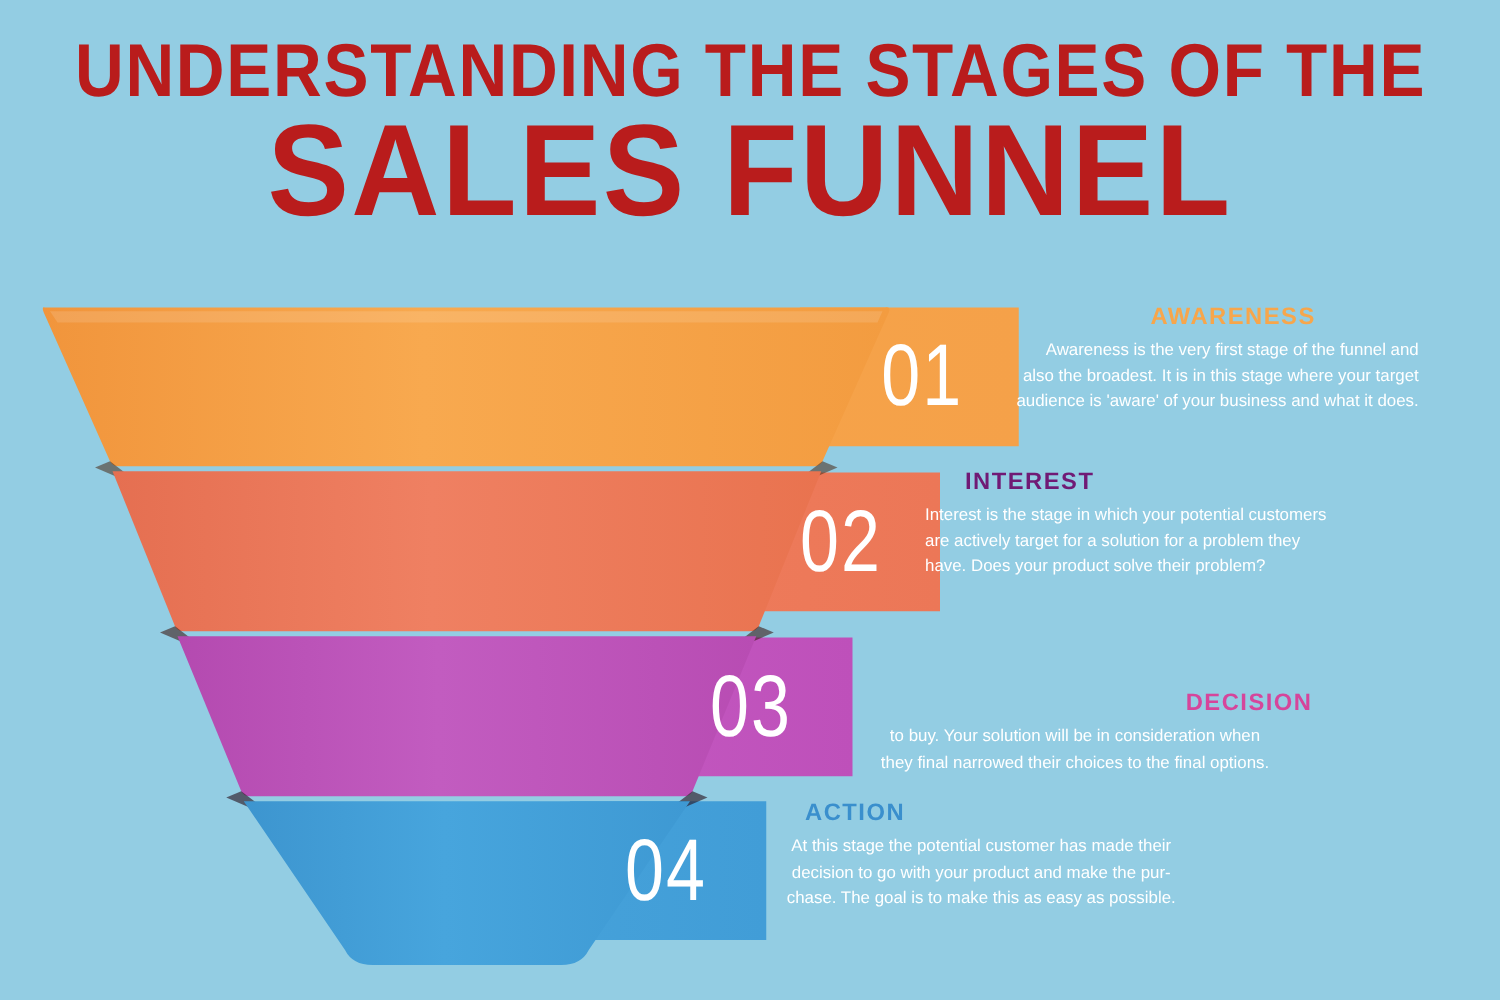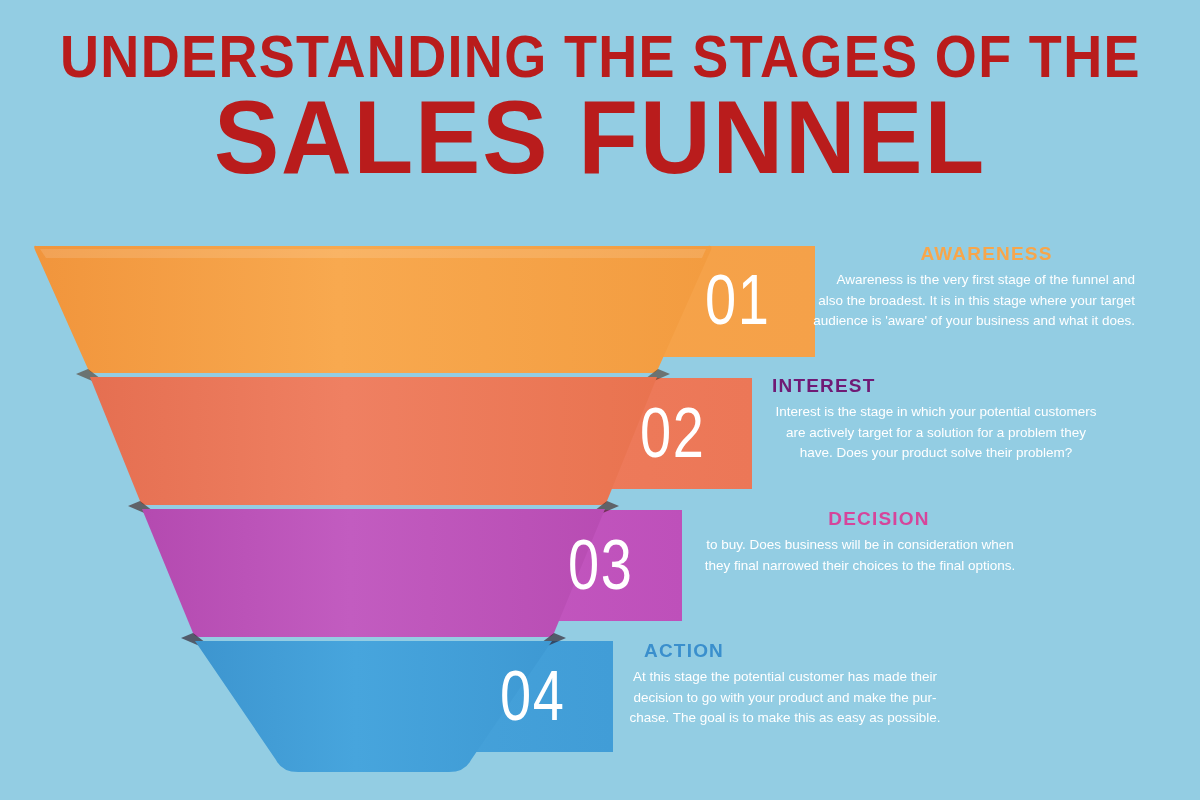--- a/index.html
+++ b/index.html
@@ -61,24 +61,24 @@
   }
   .stage-body span{display:block;}
 
   
   #text-1{left:800px;top:243px;width:335px;}
   #text-1 .stage-head{text-align:center;padding-left:38px;}
   #text-1 .stage-body{text-align:right;}
   
   #text-2{left:740px;top:375px;width:392px;}
   #text-2 .stage-head{text-align:left;padding-left:32px;}
-  #text-2 .stage-body{text-align:center;}
+  #text-2 .stage-body{text-align:left;}
   
   #text-3{left:670px;top:508px;width:380px;}
-  #text-3 .stage-head{text-align:center;padding-left:38px;}
+  #text-3 .stage-head{text-align:right;padding-left:38px;margin-top:44px;}
   #text-3 .stage-body{text-align:center;}
   
   #text-4{left:600px;top:640px;width:370px;}
   #text-4 .stage-head{text-align:left;padding-left:44px;}
   #text-4 .stage-body{text-align:center;}
 
   
   .tab-number{
     position:absolute;
     color:#ffffff;
@@ -188,21 +188,21 @@
     <p class="stage-body">
       <span>Interest is the stage in which your potential customers</span>
       <span>are actively target for a solution for a problem they</span>
       <span>have. Does your product solve their problem?</span>
     </p>
   </div>
 
   <div class="stage-text" id="text-3">
     <p class="stage-head" style="color: rgb(214, 69, 155);">DECISION</p>
     <p class="stage-body">
-      <span>to buy.  Does business will be in consideration when</span>
+      <span>to buy.  Your solution will be in consideration when</span>
       <span>they final narrowed their choices to the final options.</span>
     </p>
   </div>
 
   <div class="stage-text" id="text-4">
     <p class="stage-head" style="color: rgb(58, 143, 205);">ACTION</p>
     <p class="stage-body">
       <span>At this stage the potential customer has made their</span>
       <span>decision to go with your product and make the pur-</span>
       <span>chase.  The goal is to make this as  easy as possible.</span>

